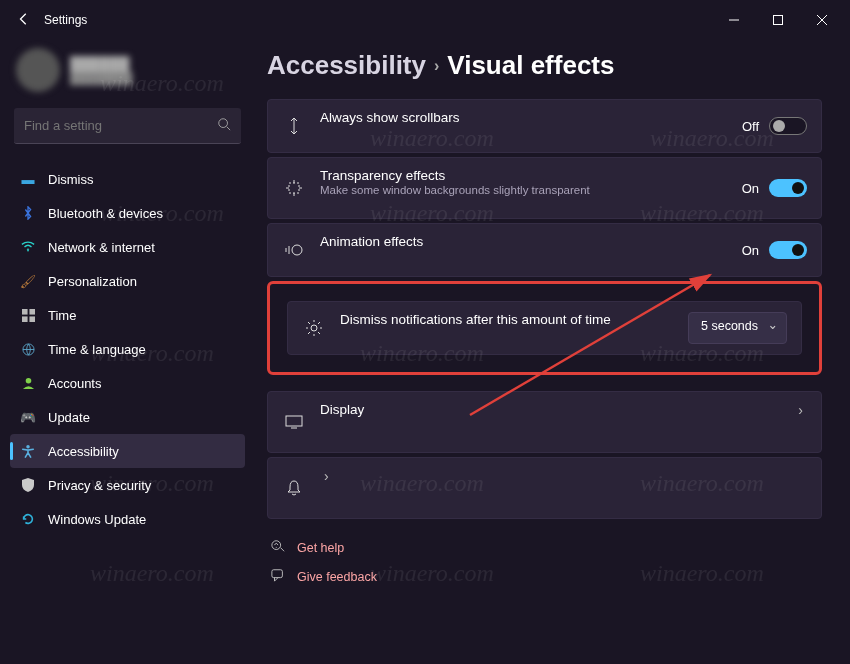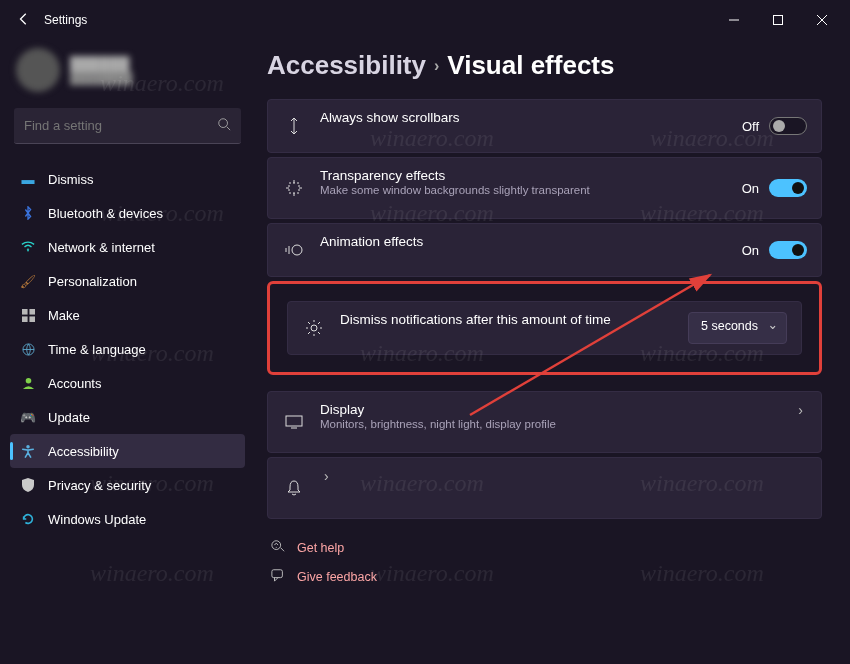--- a/index.html
+++ b/index.html
@@ -234,21 +234,21 @@
     </div>
     <div class="nav-item">
       <span class="nav-icon" style="color:#b8b8b8">
         <svg width="13" height="13" viewBox="0 0 14 14">
             <rect x="0" y="0" width="6" height="6" fill="#b8b8b8"></rect>
             <rect x="8" y="0" width="6" height="6" fill="#b8b8b8"></rect>
             <rect x="0" y="8" width="6" height="6" fill="#b8b8b8"></rect>
             <rect x="8" y="8" width="6" height="6" fill="#b8b8b8"></rect>
           </svg>
       </span>
-      <span>Make</span>
+      <span>Time</span>
     </div>
     <div class="nav-item">
       <span class="nav-icon" style="color:#5aa2c6">
         <svg width="13" height="13" viewBox="0 0 14 14">
             <circle cx="7" cy="7" r="6" stroke="#5aa2c6" fill="none"></circle>
             <path d="M7 1 Q3 7 7 13 Q11 7 7 1 M1 7 H13" stroke="#5aa2c6" fill="none"></path>
           </svg>
       </span>
       <span>Time &amp; language</span>
     </div>
@@ -368,21 +368,20 @@
 
     <div class="card tall">
       <div class="lead-icon">
         <svg width="18" height="14" viewBox="0 0 18 14">
             <rect x="1" y="1" width="16" height="10" stroke="#ddd" fill="none"></rect>
             <path d="M6 13 L12 13" stroke="#ddd"></path>
           </svg>
       </div>
       <div class="text-block">
         <div class="primary">Display</div>
-        <div class="secondary">Monitors, brightness, night light, display profile</div>
       </div>
       <div class="chev-right">›</div>
     </div>
 
     <div class="card tall">
       <div class="lead-icon">
         <svg width="14" height="16" viewBox="0 0 14 16">
             <path d="M7 1 Q3 1 3 7 L3 10 L1 12 L13 12 L11 10 L11 7 Q11 1 7 1 M5 14 Q7 16 9 14" stroke="#ddd" fill="none"></path>
           </svg>
       </div>

